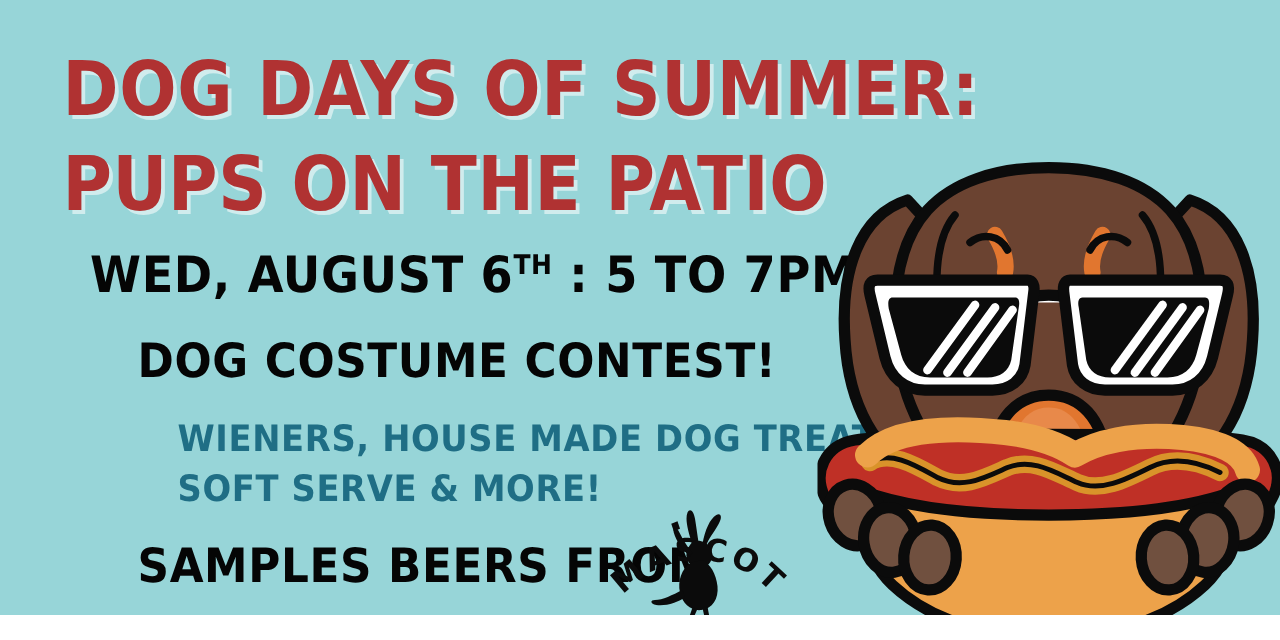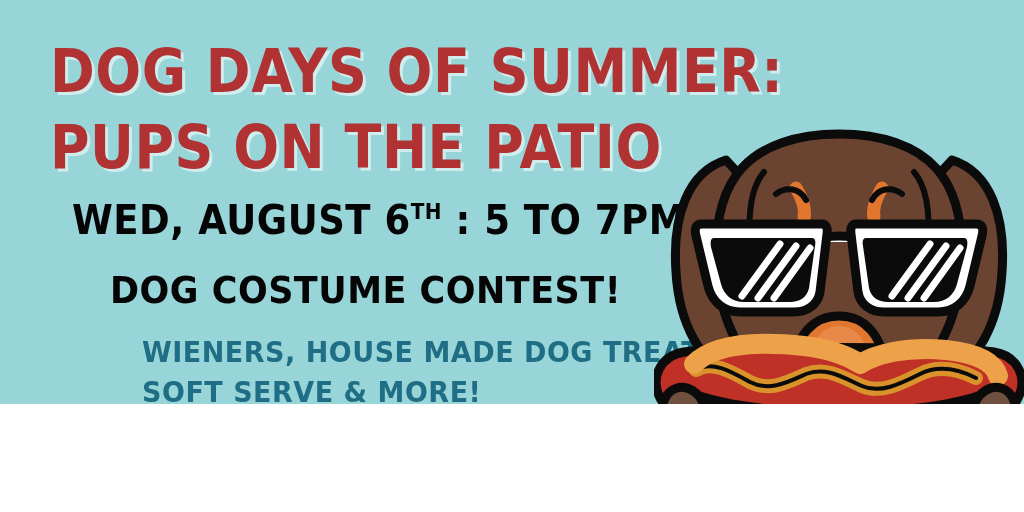--- a/index.html
+++ b/index.html
@@ -8,21 +8,21 @@
   }
   body {
     width: 1024px;
     height: 512px;
     overflow: hidden;
     font-family: "DejaVu Sans", sans-serif;
   }
   #poster {
     position: relative;
     width: 1024px;
-    height: 404px;
+    height: 492px;
     background: #97d5d8;
     overflow: hidden;
   }
 
   
   .text-col {
     position: absolute;
     left: 0;
     top: 0;
     width: 680px;

